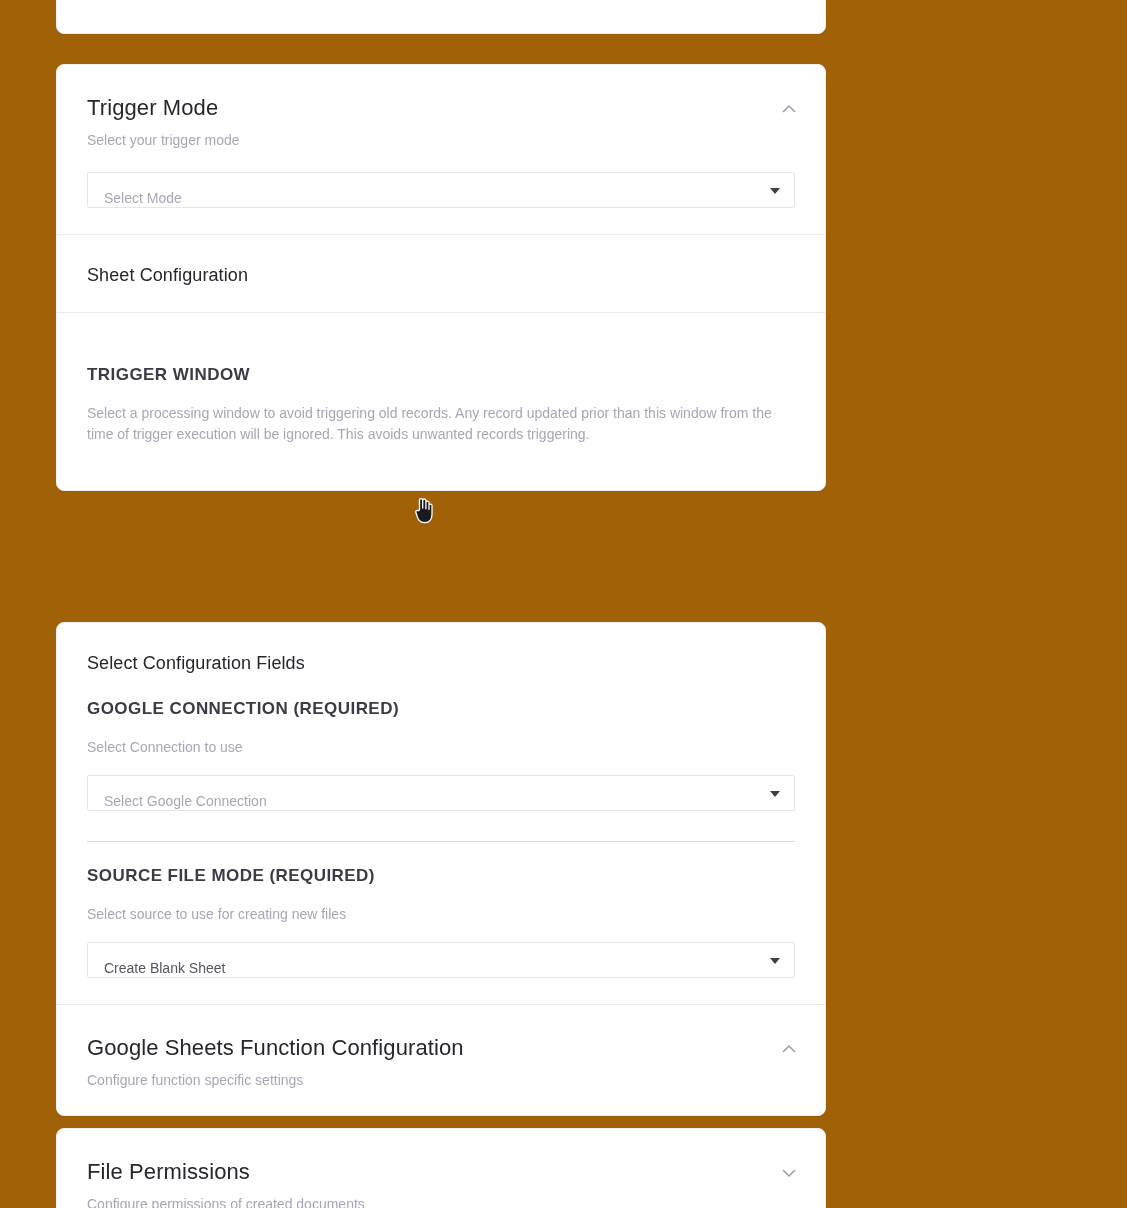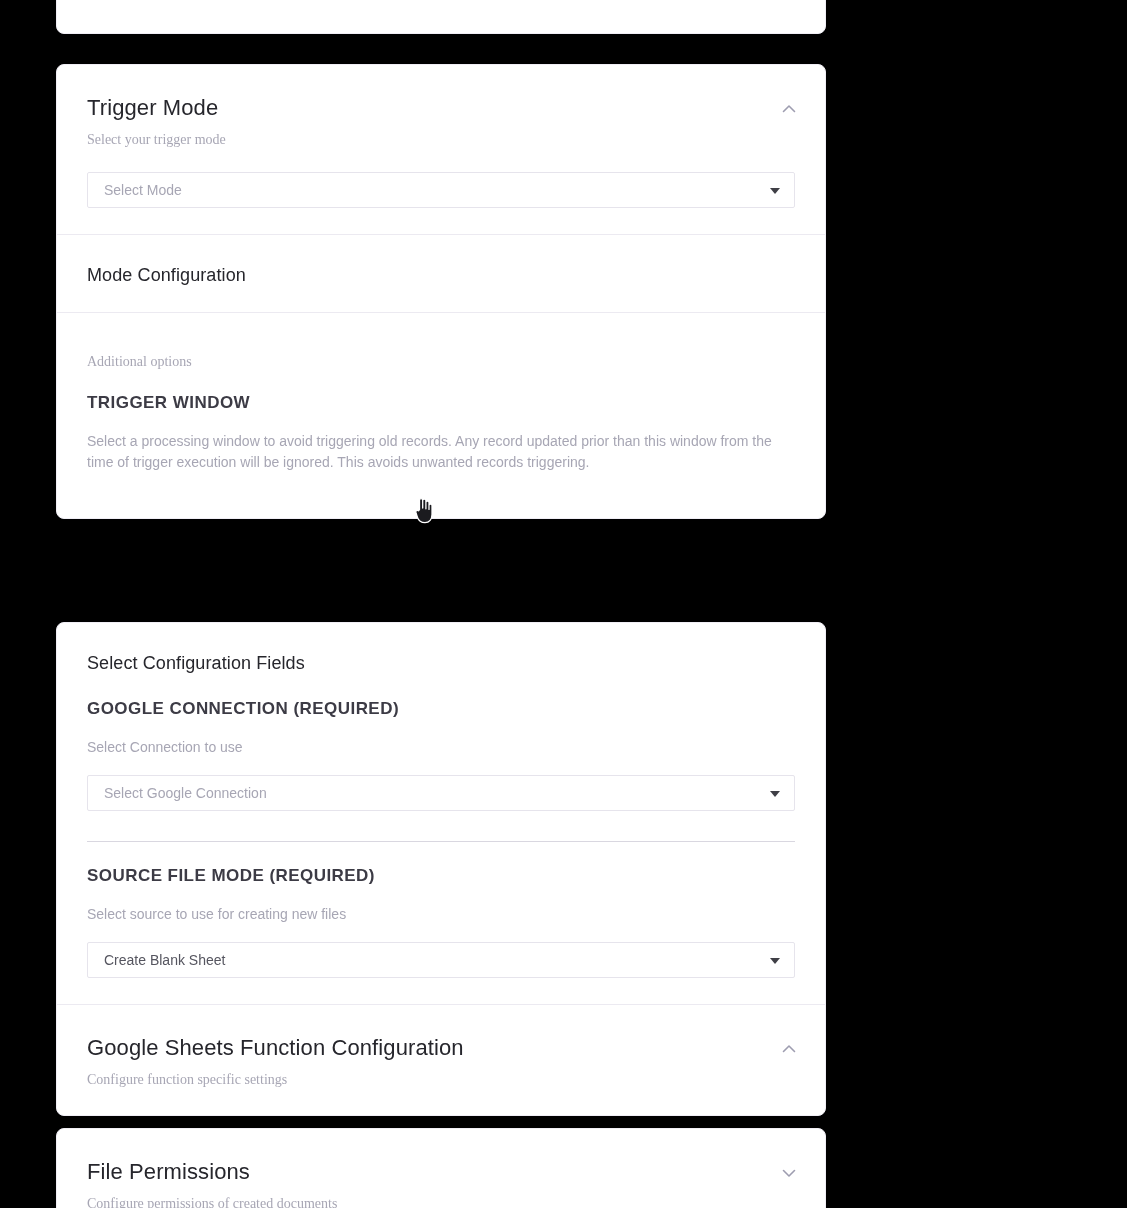--- a/index.html
+++ b/index.html
@@ -10,21 +10,21 @@
     height: 1208px;
     overflow: hidden;
     background: #fafafb;
     font-family: "Liberation Sans", sans-serif;
     -webkit-font-smoothing: antialiased;
   }
   .page {
     position: relative;
     width: 1127px;
     height: 1208px;
-    background: #000000;
+    background: #a16207;
   }
   .card {
     position: absolute;
     left: 56px;
     width: 770px;
     background: #ffffff;
     border-radius: 8px;
     border: 1px solid #f0eef5;
     box-shadow: 0 1px 2px rgba(16,15,40,0.05);
     overflow: hidden;
@@ -50,21 +50,20 @@
     color: #26262c;
     line-height: 1.2;
     letter-spacing: 0.1px;
   }
   .card-sub {
     margin: 10px 0 0 0;
     font-size: 14px;
     color: #a7a6b4;
     font-weight: 400;
     line-height: 1.3;
-    font-family: Liberation Serif, serif;
   }
   .field-label {
     margin: 0;
     font-size: 17px;
     font-weight: 700;
     letter-spacing: 0.45px;
     color: #3c3b45;
     text-transform: uppercase;
   }
   .field-help {
@@ -78,21 +77,21 @@
     position: relative;
     display: block;
     width: 708px;
     height: 36px;
     border: 1px solid #e6e4ec;
     border-radius: 2px;
     background: #ffffff;
     font-size: 14px;
     color: #a7a6b4;
     line-height: 34px;
-    padding: 0 34px 0 16px;
+    padding: 8px 34px 0 16px;
     white-space: nowrap;
     overflow: hidden;
     text-overflow: ellipsis;
     cursor: pointer;
   }
   .select.filled { color: #55555f; }
   .select .caret {
     position: absolute;
     right: 14px;
     top: 50%;
@@ -158,25 +157,24 @@
         </svg>
       </div>
       <div style="height:22px"></div>
       <div class="select">
         <span>Select Mode</span>
         <span class="caret"></span>
       </div>
     </div>
 
     <div class="section">
-      <h3 class="section-title">Mode Configuration</h3>
-    </div>
-
-    <div class="section">
-      <p class="card-sub">Additional options</p>
+      <h3 class="section-title">Sheet Configuration</h3>
+    </div>
+
+    <div class="section">
 
       <div style="height:22px"></div>
       <p class="field-label">TRIGGER WINDOW</p>
       <div style="height:18px"></div>
       <p class="field-help" style="width:704px">Select a processing window to avoid triggering old records. Any record updated prior than this window from the time of trigger execution will be ignored. This avoids unwanted records triggering.</p>
       <div style="height:19px"></div>
     </div>
   </div>
 
   <div class="card" id="card-gsheets">

